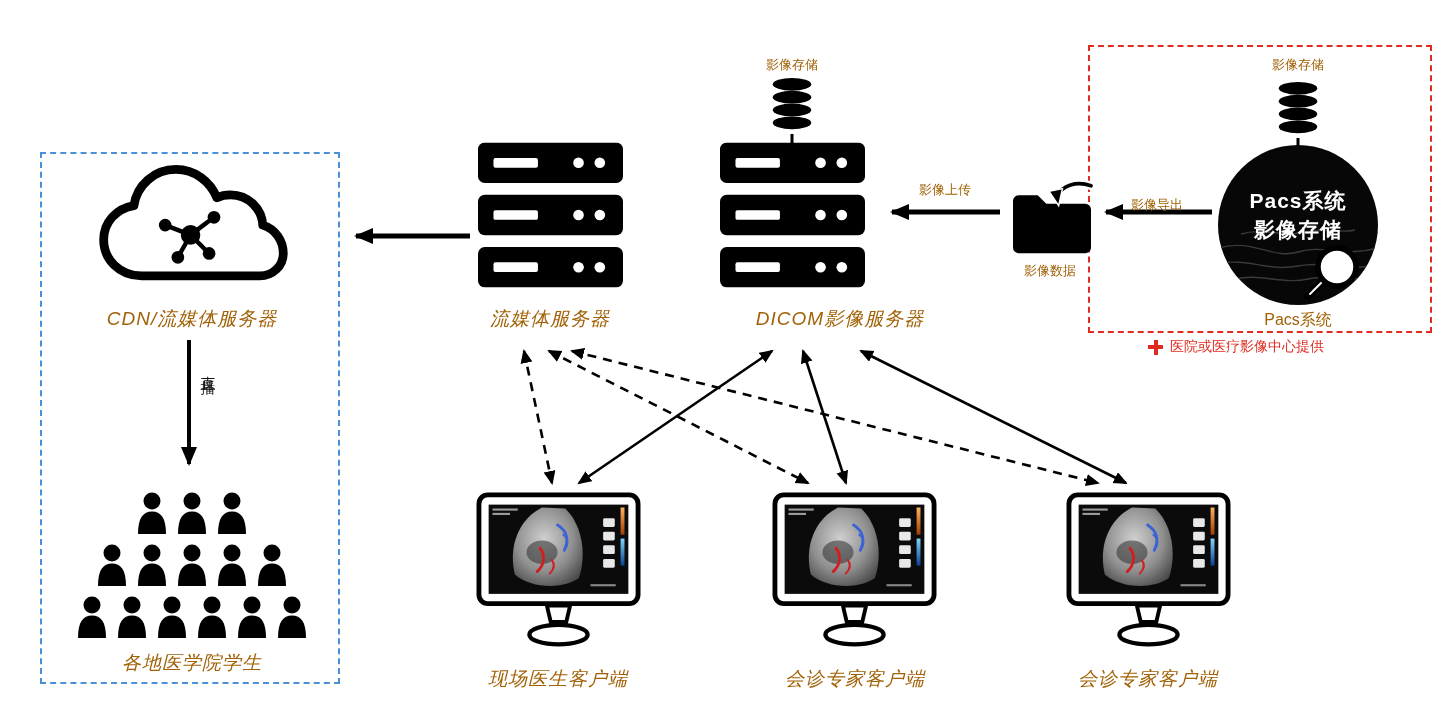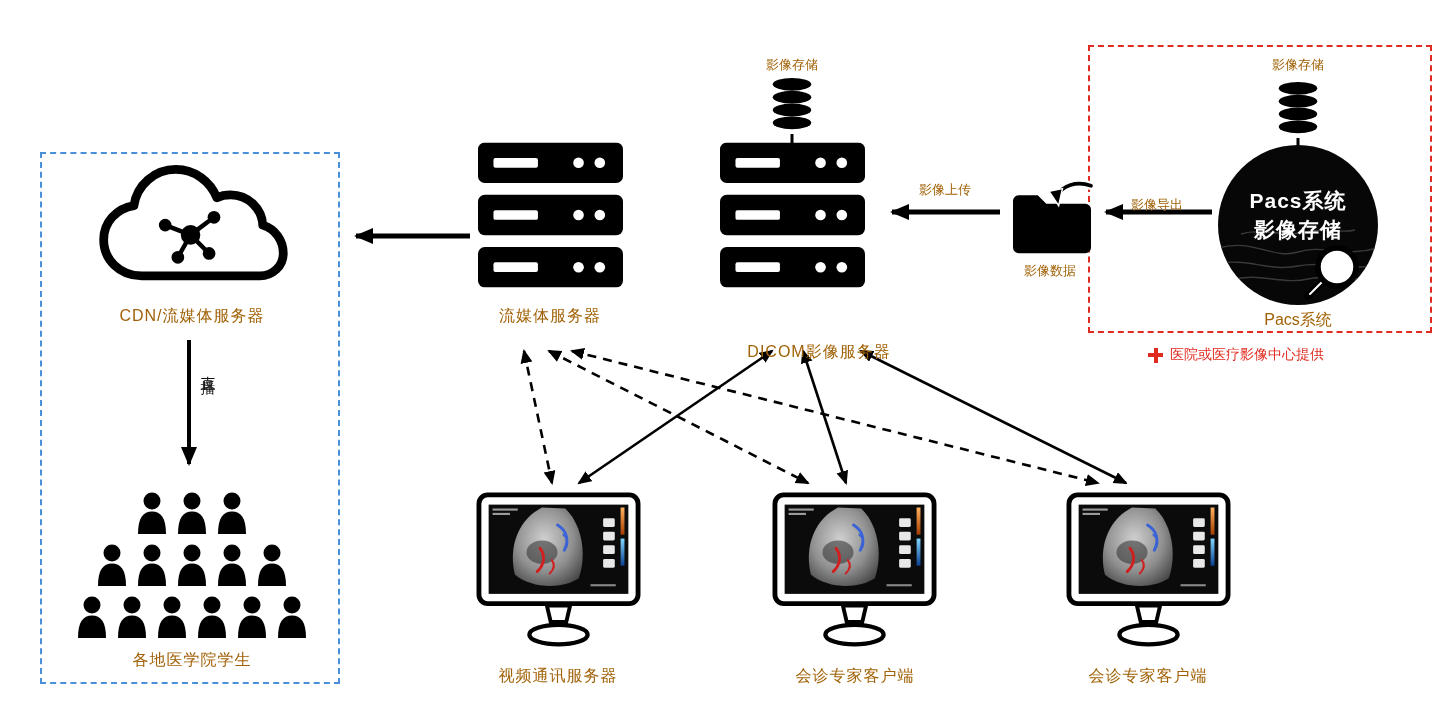--- a/index.html
+++ b/index.html
@@ -2,21 +2,21 @@
 <html><head>
 <meta charset="utf-8">
 <style>
   html,body{margin:0;padding:0;background:#ffffff;}
   .canvas{
     position:relative;width:1445px;height:725px;background:#fff;overflow:hidden;
     font-family:"Liberation Sans","DejaVu Sans",sans-serif;color:#111;
   }
   .abs{position:absolute;}
   .label{position:absolute;transform:translateX(-50%);white-space:nowrap;color:#a16207;}
-  .label-main{font-size:16px;letter-spacing:1px;}
+  .label-main{font-size:19px;letter-spacing:1px;font-style:italic;}
   .label-mid{font-size:16px;}
   .label-small{font-size:13px;}
   .dashed-box{position:absolute;box-sizing:border-box;background:transparent;}
   .blue-box{border:2px dashed #4a90d9;}
   .red-box{border:2px dashed #e02b20;}
   .pacs-text{
     position:absolute;width:170px;text-align:center;color:#fff;
     font-size:21px;font-weight:bold;line-height:29px;letter-spacing:1px;pointer-events:none;
   }
   .vertical-text{
@@ -179,21 +179,21 @@
   </svg>
   <div class="label label-main" style="left:550px;top:306px;">流媒体服务器</div>
 
   <div class="label label-small" style="left:792px;top:56px;">影像存储</div>
   <svg class="abs" style="left:770px;top:76px;" width="44" height="57" viewBox="0 0 48 62">
       <use href="#sym-db" width="48" height="62"></use>
     </svg>
   <svg class="abs" style="left:720px;top:140px;" width="145" height="150" viewBox="0 0 150 150">
     <use href="#sym-server" width="150" height="150"></use>
   </svg>
-  <div class="label label-main" style="left:819px;top:306px;margin-top:36px;">DICOM影像服务器</div>
+  <div class="label label-main" style="left:840px;top:306px;">DICOM影像服务器</div>
 
   <div class="label label-small" style="left:945px;top:181px;">影像上传</div>
   <div class="label label-small" style="left:1157px;top:188px;margin-top:8px;">影像导出</div>
 
   <svg class="abs" style="left:1008px;top:180px;" width="88" height="78" viewBox="0 0 92 82">
     <path d="M5,22 a6,6 0 0 1 6,-6 h20 l9,9 h41 a6,6 0 0 1 6,6 v40 a6,6 0 0 1 -6,6 H11 a6,6 0 0 1 -6,-6 Z" fill="#000"></path>
     <path d="M87,6 C72,1 57,5 50,18" stroke="#fff" stroke-width="9" fill="none" stroke-linecap="round"></path>
     <path d="M87,6 C72,1 57,5 50,18" stroke="#000" stroke-width="4" fill="none" stroke-linecap="round"></path>
     <path d="M43,12 L57,9 L53,27 Z" fill="#000" stroke="#fff" stroke-width="1.5"></path>
   </svg>
@@ -222,29 +222,29 @@
       <line x1="110" y1="141" x2="97" y2="154" stroke="#fff" stroke-width="2" stroke-linecap="round"></line>
       <circle cx="124" cy="127" r="19" fill="#fff" stroke="#000" stroke-width="5.5"></circle>
     </g>
   </svg>
   <div class="pacs-text" style="left:1213px;top:186px;">
     <div>Pacs系统</div>
     <div>影像存储</div>
   </div>
   <div class="label label-mid" style="left:1298px;top:310px;">Pacs系统</div>
 
-  <div class="red-note" style="left:1148px;top:346px;">
+  <div class="red-note" style="left:1148px;top:338px;">
     <span class="plus-icon"></span>
     <span>医院或医疗影像中心提供</span>
   </div>
 
   <svg class="abs" style="left:476px;top:492px;" width="165" height="163" viewBox="0 0 170 168">
       <use href="#sym-monitor" width="170" height="168"></use>
     </svg>
-  <div class="label label-main" style="left:558px;top:666px;">视频通讯服务器</div>
+  <div class="label label-main" style="left:558px;top:666px;">现场医生客户端</div>
 
   <svg class="abs" style="left:772px;top:492px;" width="165" height="163" viewBox="0 0 170 168">
       <use href="#sym-monitor" width="170" height="168"></use>
     </svg>
   <div class="label label-main" style="left:855px;top:666px;">会诊专家客户端</div>
 
   <svg class="abs" style="left:1066px;top:492px;" width="165" height="163" viewBox="0 0 170 168">
       <use href="#sym-monitor" width="170" height="168"></use>
     </svg>
   <div class="label label-main" style="left:1148px;top:666px;">会诊专家客户端</div>

